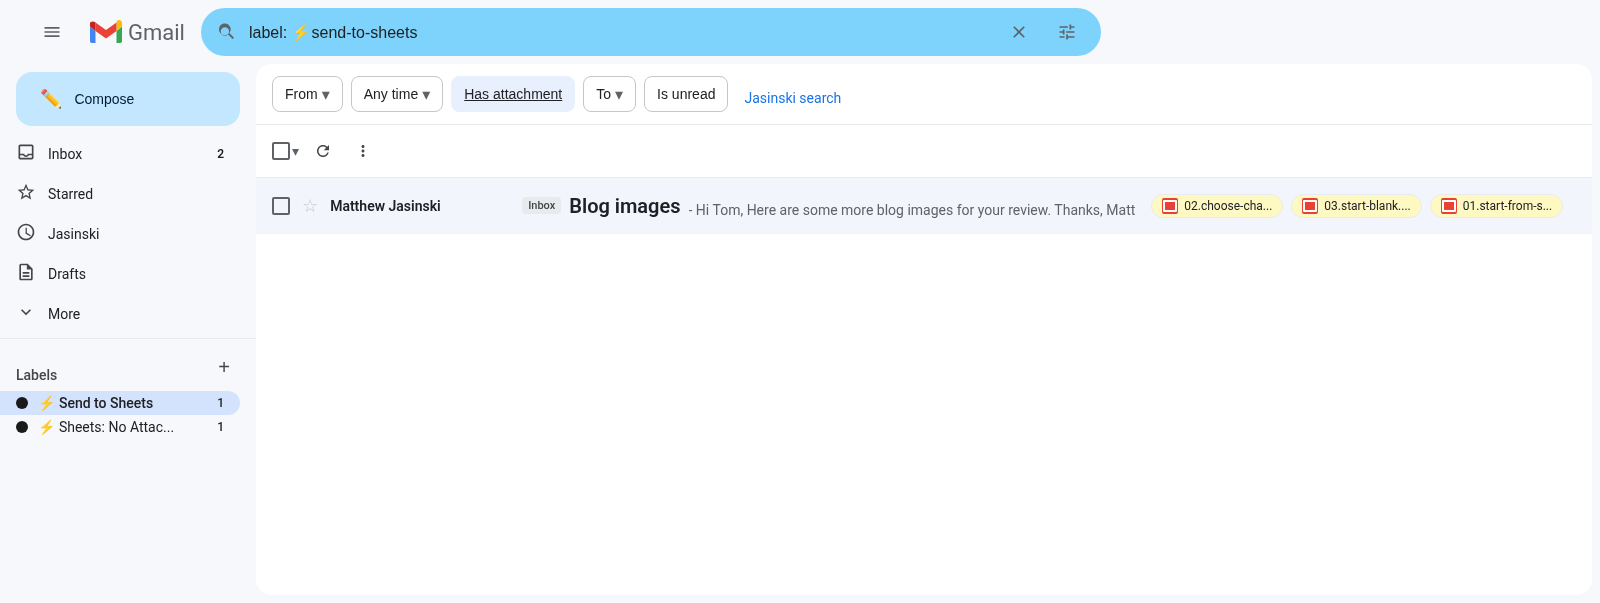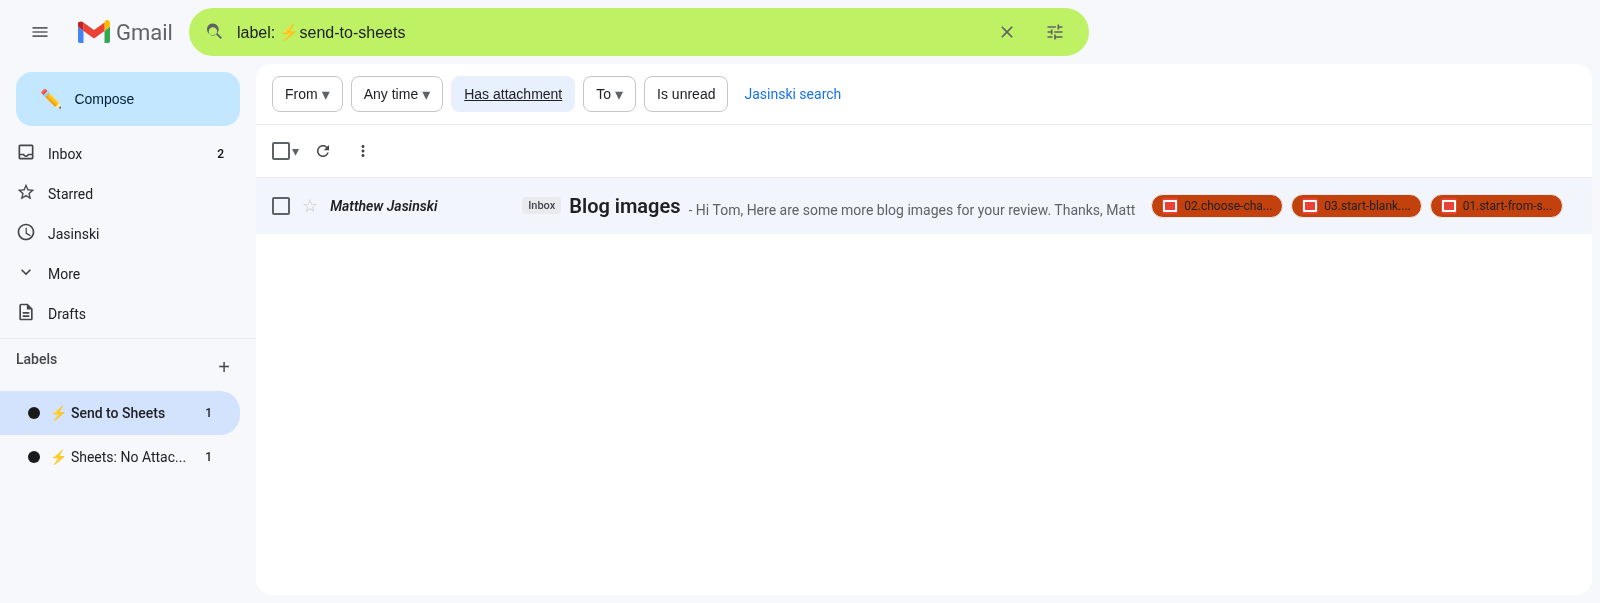--- a/index.html
+++ b/index.html
@@ -12,21 +12,21 @@
       width: 1600px;
       overflow: hidden;
       display: flex;
       flex-direction: column;
     }
 
     
     .top-bar {
       display: flex;
       align-items: center;
-      padding: 8px 20px;
+      padding: 8px 32px;
       background: #f6f8fc;
       height: 64px;
       gap: 16px;
       flex-shrink: 0;
     }
     .menu-icon-btn {
       width: 40px; height: 40px;
       border-radius: 50%;
       border: none;
       background: transparent;
@@ -42,21 +42,21 @@
       width: 36px; height: 36px;
     }
     .gmail-logo span { font-size: 22px; color: #5f6368; }
 
     .search-bar {
       flex: 1;
       max-width: 900px;
       position: relative;
       display: flex;
       align-items: center;
-      background: #bef264;
+      background: #7dd3fc;
       border-radius: 24px;
       height: 48px;
       padding: 0 16px;
       gap: 12px;
     }
     .search-input {
       flex: 1;
       border: none;
       background: transparent;
       font-size: 16px;
@@ -122,40 +122,40 @@
     .nav-item .nav-badge {
       font-size: 12px;
       color: #202124;
       font-weight: 600;
     }
 
     .section-divider { height: 1px; background: #e8eaed; margin: 4px 0; }
 
     .labels-header {
       display: flex;
-      align-items: flex-start;
+      align-items: flex-end;
       padding: 8px 16px;
       font-size: 14px;
       font-weight: 500;
       color: #444746;
     }
     .labels-header-text { flex: 1; }
     .add-label-btn {
       border: none; background: transparent; cursor: pointer;
       color: #444746; font-size: 20px;
       width: 32px; height: 32px;
       border-radius: 50%;
       display: flex; align-items: center; justify-content: center;
     }
 
     .label-item {
       display: flex;
       align-items: center;
-      padding: 0 28px;
-      height: 44px;
+      padding: 0 16px;
+      height: 24px;
       border-radius: 0 20px 20px 0;
       cursor: pointer;
       gap: 10px;
       margin-right: 16px;
     }
     .label-item.active { background: #d3e3fd; font-weight: 500; }
     .label-dot {
       width: 12px; height: 12px; border-radius: 50%;
       background: #1a1a1a;
       flex-shrink: 0;
@@ -170,21 +170,21 @@
       flex-direction: column;
       background: #fff;
       border-radius: 16px;
       margin: 0 8px 8px 0;
       overflow: hidden;
     }
 
     
     .filter-bar {
       display: flex;
-      align-items: center;
+      align-items: flex-end;
       padding: 12px 16px;
       gap: 8px;
       border-bottom: 1px solid #e8eaed;
       flex-shrink: 0;
     }
     .filter-chip {
       display: flex;
       align-items: center;
       gap: 4px;
       border: 1px solid #c6c6c6;
@@ -271,21 +271,20 @@
     }
     .sender-name {
       width: 180px;
       font-size: 14px;
       font-weight: 600;
       color: #202124;
       white-space: nowrap;
       overflow: hidden;
       text-overflow: ellipsis;
       flex-shrink: 0;
-      font-style: italic;
     }
     .email-meta {
       display: flex;
       align-items: center;
       flex: 1;
       gap: 8px;
       overflow: hidden;
     }
     .inbox-badge {
       background: #e8eaed;
@@ -318,21 +317,21 @@
     }
     .attachment-chip {
       display: flex;
       align-items: center;
       gap: 6px;
       border: 1px solid #e8eaed;
       border-radius: 16px;
       padding: 3px 10px;
       font-size: 12px;
       color: #202124;
-      background: #c2410c;
+      background: #fef9c3;
       cursor: pointer;
     }
     .attachment-img-icon {
       width: 16px; height: 16px;
       background: #e94235;
       border-radius: 2px;
       display: flex; align-items: center; justify-content: center;
       flex-shrink: 0;
     }
     .attachment-img-icon::after {
@@ -413,33 +412,33 @@
             <path d="M12 2C6.48 2 2 6.48 2 12s4.48 10 10 10 10-4.48 10-10S17.52 2 12 2zm0 18c-4.41 0-8-3.59-8-8s3.59-8 8-8 8 3.59 8 8-3.59 8-8 8zm-.5-13H13v6l4.75 2.85-.75 1.23L11.5 14V7z"></path>
           </svg>
       </span>
       <span class="nav-label">Jasinski</span>
     </div>
 
 
     <div class="nav-item">
       <span class="nav-icon">
         <svg width="20" height="20" viewBox="0 0 24 24" fill="#444746">
-            <path d="M7.41 8.59L12 13.17l4.59-4.58L18 10l-6 6-6-6 1.41-1.41z"></path>
+            <path d="M8 16h8v2H8zm0-4h8v2H8zm6-10H6c-1.1 0-2 .9-2 2v16c0 1.1.89 2 1.99 2H18c1.1 0 2-.9 2-2V8l-6-6zm4 18H6V4h7v5h5v11z"></path>
           </svg>
       </span>
-      <span class="nav-label">More</span>
+      <span class="nav-label">Drafts</span>
     </div>
 
     <div class="nav-item">
       <span class="nav-icon">
         <svg width="20" height="20" viewBox="0 0 24 24" fill="#444746">
-            <path d="M8 16h8v2H8zm0-4h8v2H8zm6-10H6c-1.1 0-2 .9-2 2v16c0 1.1.89 2 1.99 2H18c1.1 0 2-.9 2-2V8l-6-6zm4 18H6V4h7v5h5v11z"></path>
+            <path d="M7.41 8.59L12 13.17l4.59-4.58L18 10l-6 6-6-6 1.41-1.41z"></path>
           </svg>
       </span>
-      <span class="nav-label">Drafts</span>
+      <span class="nav-label">More</span>
     </div>
 
     <div class="section-divider"></div>
 
     <div class="labels-header">
       <span class="labels-header-text">Labels</span>
       <button class="add-label-btn">+</button>
     </div>
 
     <div class="label-item active">

